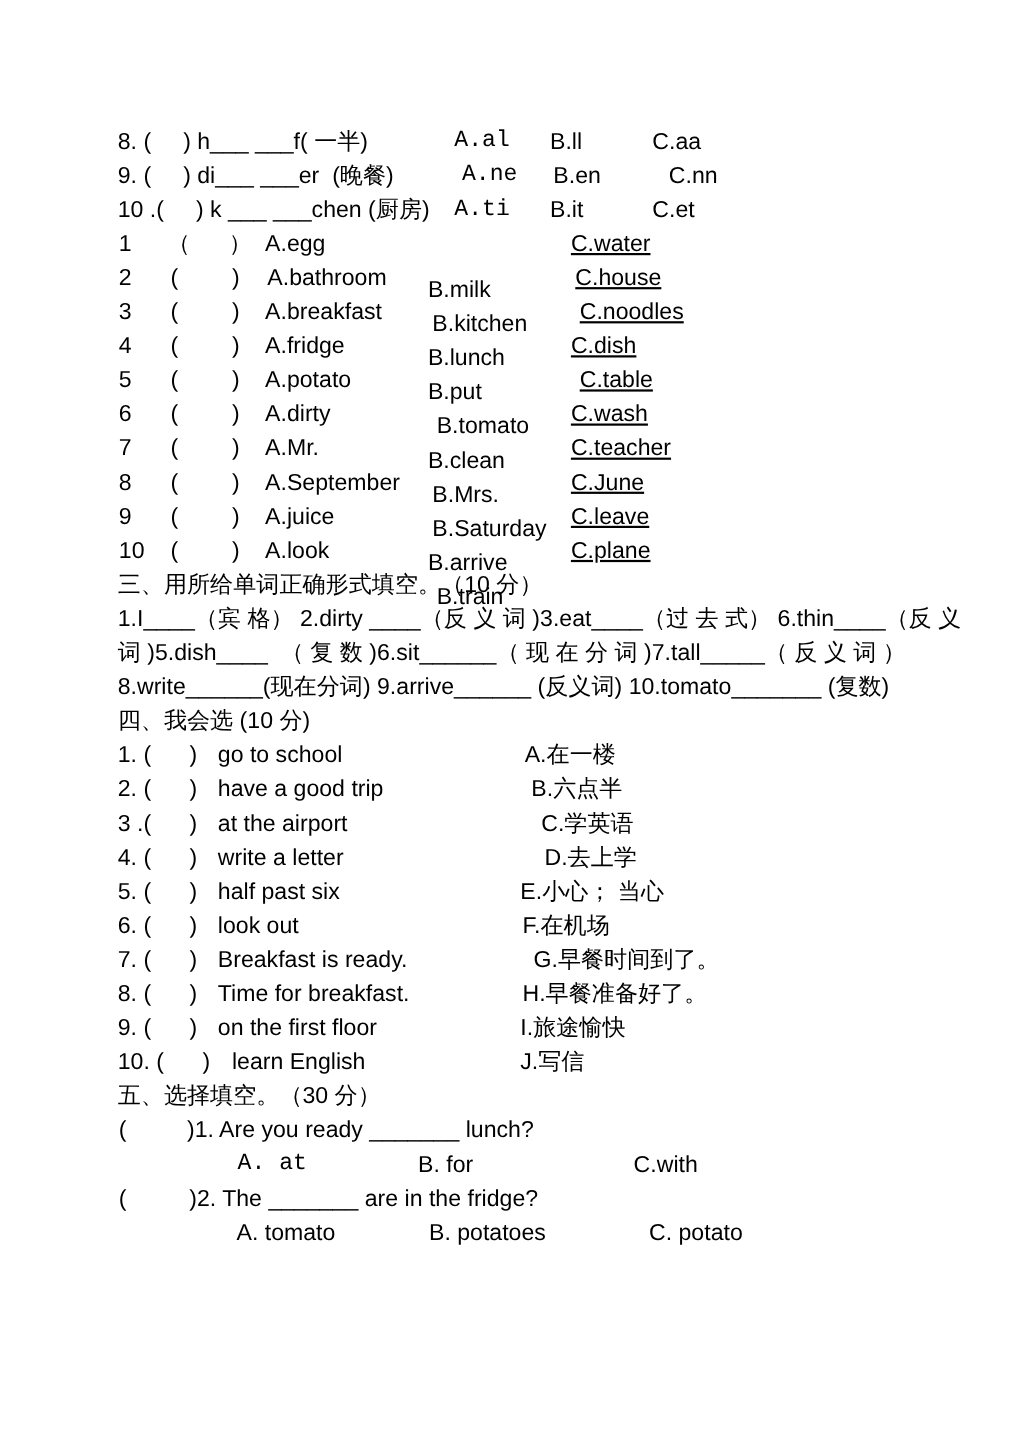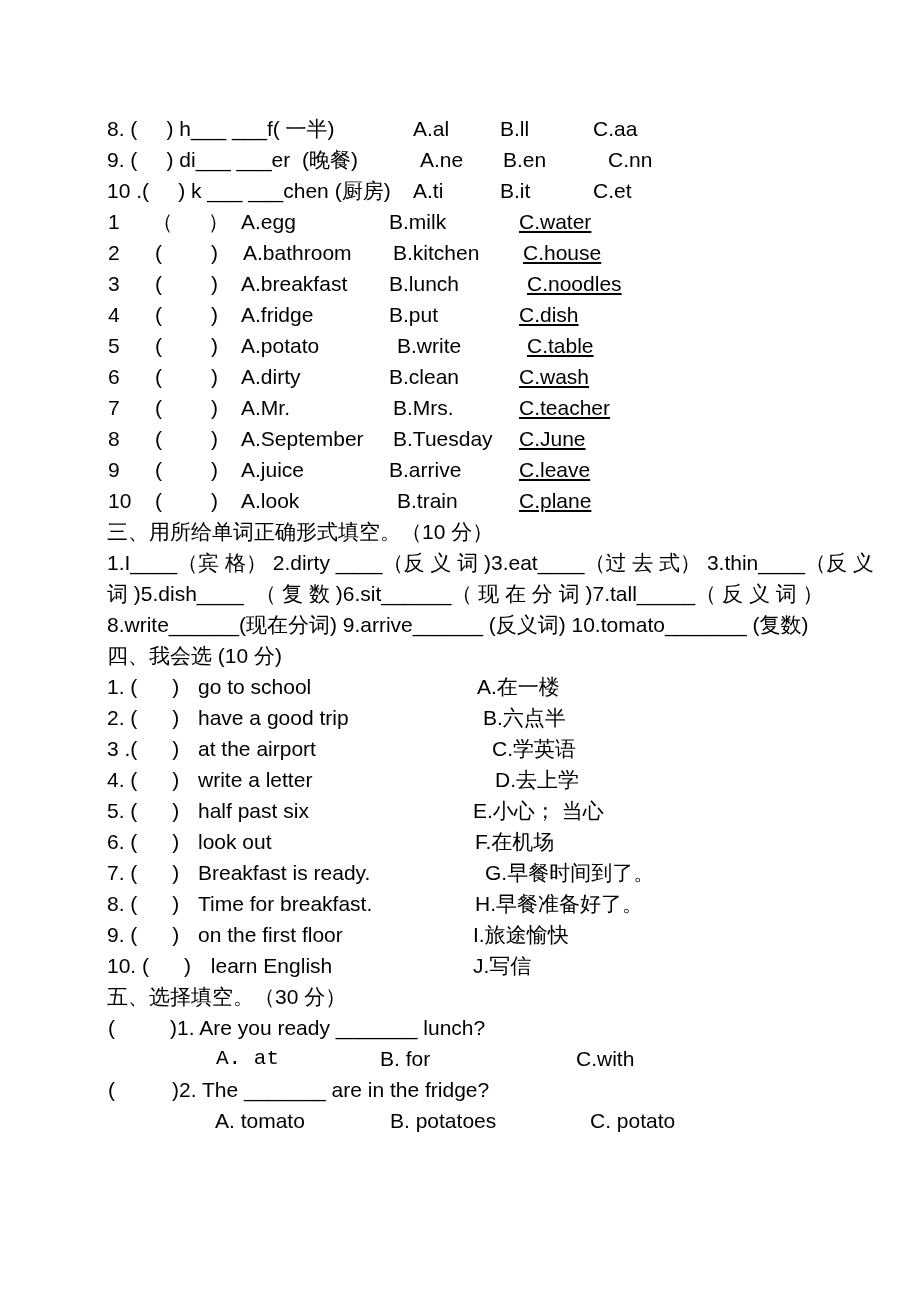--- a/index.html
+++ b/index.html
@@ -27,29 +27,29 @@
     height: 31px;
     line-height: 31px;
   }
   .seg {
     position: absolute;
     top: 0;
     white-space: pre;
   }
   
   .l107 { left: 107px; }
-  .p1a { left: 413px; }
+  .p1a { left: 413px; font-family: Liberation Mono, monospace; }
   .p1b { left: 500px; }
   .p1c { left: 593px; }
   
   .p2n  { left: 108px; }
   .p2lp { left: 155px; }
   .p2rp { left: 211px; }
   .p2a  { left: 241px; }
-  .p2b  { left: 389px; }
+  .p2b  { left: 389px; margin-top: 42px; }
   .p2c  { left: 519px; text-decoration: underline; }
   
   .p4n  { left: 107px; }
   .p4ph { left: 198px; }
   .p4m  { left: 475px; }
   
   .p5p  { left: 108px; }
   .p5q  { left: 170px; }
   .p5a  { left: 216px; font-family: Liberation Mono, monospace; }
   .p5b  { left: 380px; }
@@ -113,21 +113,21 @@
     <span class="seg p2rp">)</span>
     <span class="seg p2a">A.fridge</span>
     <span class="seg p2b">B.put</span>
     <span class="seg p2c">C.dish</span>
   </div>
   <div class="line">
     <span class="seg p2n">5</span>
     <span class="seg p2lp">(</span>
     <span class="seg p2rp">)</span>
     <span class="seg p2a">A.potato</span>
-    <span class="seg p2b" style="left:397px">B.write</span>
+    <span class="seg p2b" style="left:397px">B.tomato</span>
     <span class="seg p2c" style="left:527px">C.table</span>
   </div>
   <div class="line">
     <span class="seg p2n">6</span>
     <span class="seg p2lp">(</span>
     <span class="seg p2rp">)</span>
     <span class="seg p2a">A.dirty</span>
     <span class="seg p2b">B.clean</span>
     <span class="seg p2c">C.wash</span>
   </div>
@@ -137,21 +137,21 @@
     <span class="seg p2rp">)</span>
     <span class="seg p2a">A.Mr.</span>
     <span class="seg p2b" style="left:393px">B.Mrs.</span>
     <span class="seg p2c">C.teacher</span>
   </div>
   <div class="line">
     <span class="seg p2n">8</span>
     <span class="seg p2lp">(</span>
     <span class="seg p2rp">)</span>
     <span class="seg p2a">A.September</span>
-    <span class="seg p2b" style="left:393px">B.Tuesday</span>
+    <span class="seg p2b" style="left:393px">B.Saturday</span>
     <span class="seg p2c">C.June</span>
   </div>
   <div class="line">
     <span class="seg p2n">9</span>
     <span class="seg p2lp">(</span>
     <span class="seg p2rp">)</span>
     <span class="seg p2a">A.juice</span>
     <span class="seg p2b">B.arrive</span>
     <span class="seg p2c">C.leave</span>
   </div>
@@ -161,21 +161,21 @@
     <span class="seg p2rp">)</span>
     <span class="seg p2a">A.look</span>
     <span class="seg p2b" style="left:397px">B.train</span>
     <span class="seg p2c">C.plane</span>
   </div>
 
   <div class="line">
     <span class="seg l107">三、用所给单词正确形式填空。（10 分）</span>
   </div>
   <div class="line">
-    <span class="seg l107">1.I____（宾 格） 2.dirty ____（反 义 词 )3.eat____（过 去 式） 3.thin____（反 义</span>
+    <span class="seg l107">1.I____（宾 格） 2.dirty ____（反 义 词 )3.eat____（过 去 式） 6.thin____（反 义</span>
   </div>
   <div class="line">
     <span class="seg l107">词 )5.dish____  （ 复 数 )6.sit______（ 现 在 分 词 )7.tall_____（ 反 义 词 ）</span>
   </div>
   <div class="line">
     <span class="seg l107">8.write______(现在分词) 9.arrive______ (反义词) 10.tomato_______ (复数)</span>
   </div>
 
   <div class="line">
     <span class="seg l107">四、我会选 (10 分)</span>

